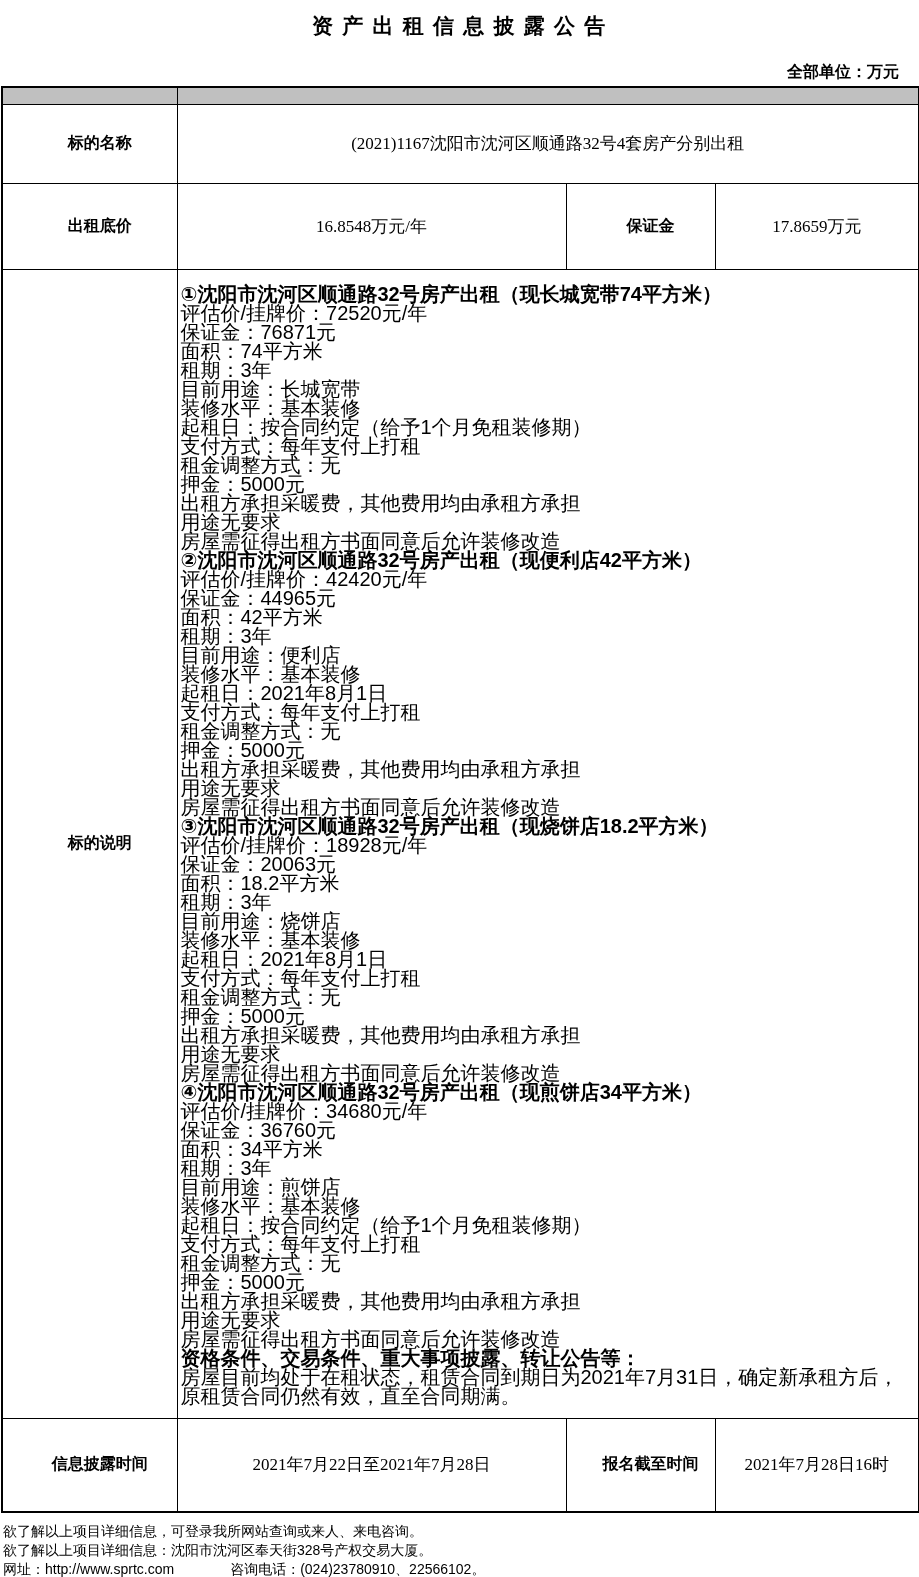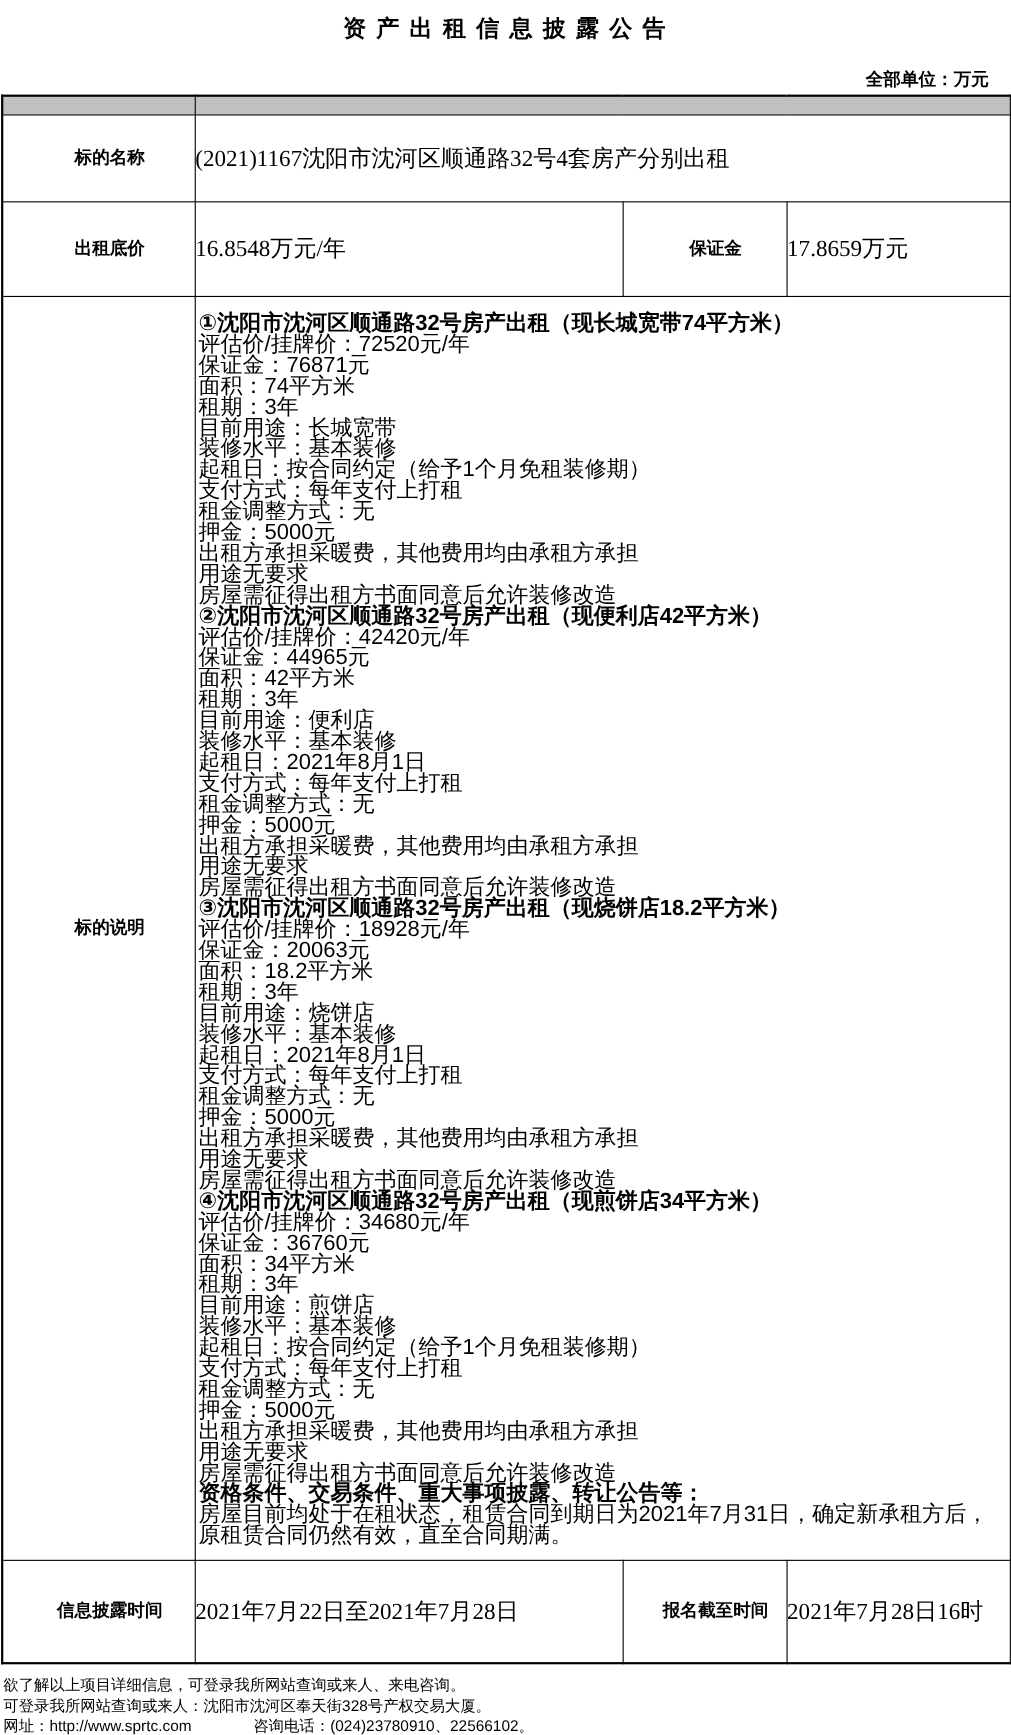--- a/index.html
+++ b/index.html
@@ -44,23 +44,23 @@
     height: 17px;
     border-bottom: 2px solid #000;
   }
   .label-cell {
     text-align: center;
     font-weight: bold;
     font-size: 16px;
     padding-left: 20px;
   }
   .value-cell {
-    text-align: left;
+    text-align: center;
     font-family: "Liberation Serif", "DejaVu Serif", serif;
-    font-size: 21px;
+    font-size: 17px;
   }
   .row-name  { height: 79px; }
   .row-price { height: 86px; }
   .row-time  { height: 94px; margin-left: 23px; }
   .desc-cell {
     vertical-align: top;
     padding: 15px 11px 12px 3px;
     font-size: 20px;
     line-height: 19px;
     text-align: left;
@@ -173,17 +173,17 @@
         <td class="label-cell">信息披露时间</td>
         <td class="value-cell">2021年7月22日至2021年7月28日</td>
         <td class="label-cell">报名截至时间</td>
         <td class="value-cell">2021年7月28日16时</td>
       </tr>
     </tbody>
   </table>
 
   <div class="footer">
       <div class="footer-line">欲了解以上项目详细信息，可登录我所网站查询或来人、来电咨询。</div>
-      <div class="footer-line">可登录我所网站查询或来人：沈阳市沈河区奉天街328号产权交易大厦。</div>
+      <div class="footer-line">欲了解以上项目详细信息：沈阳市沈河区奉天街328号产权交易大厦。</div>
       <div class="footer-line">网址：http://www.sprtc.com　　　　咨询电话：(024)23780910、22566102。</div>
     </div>
 
 </div>
 
 </body></html>

